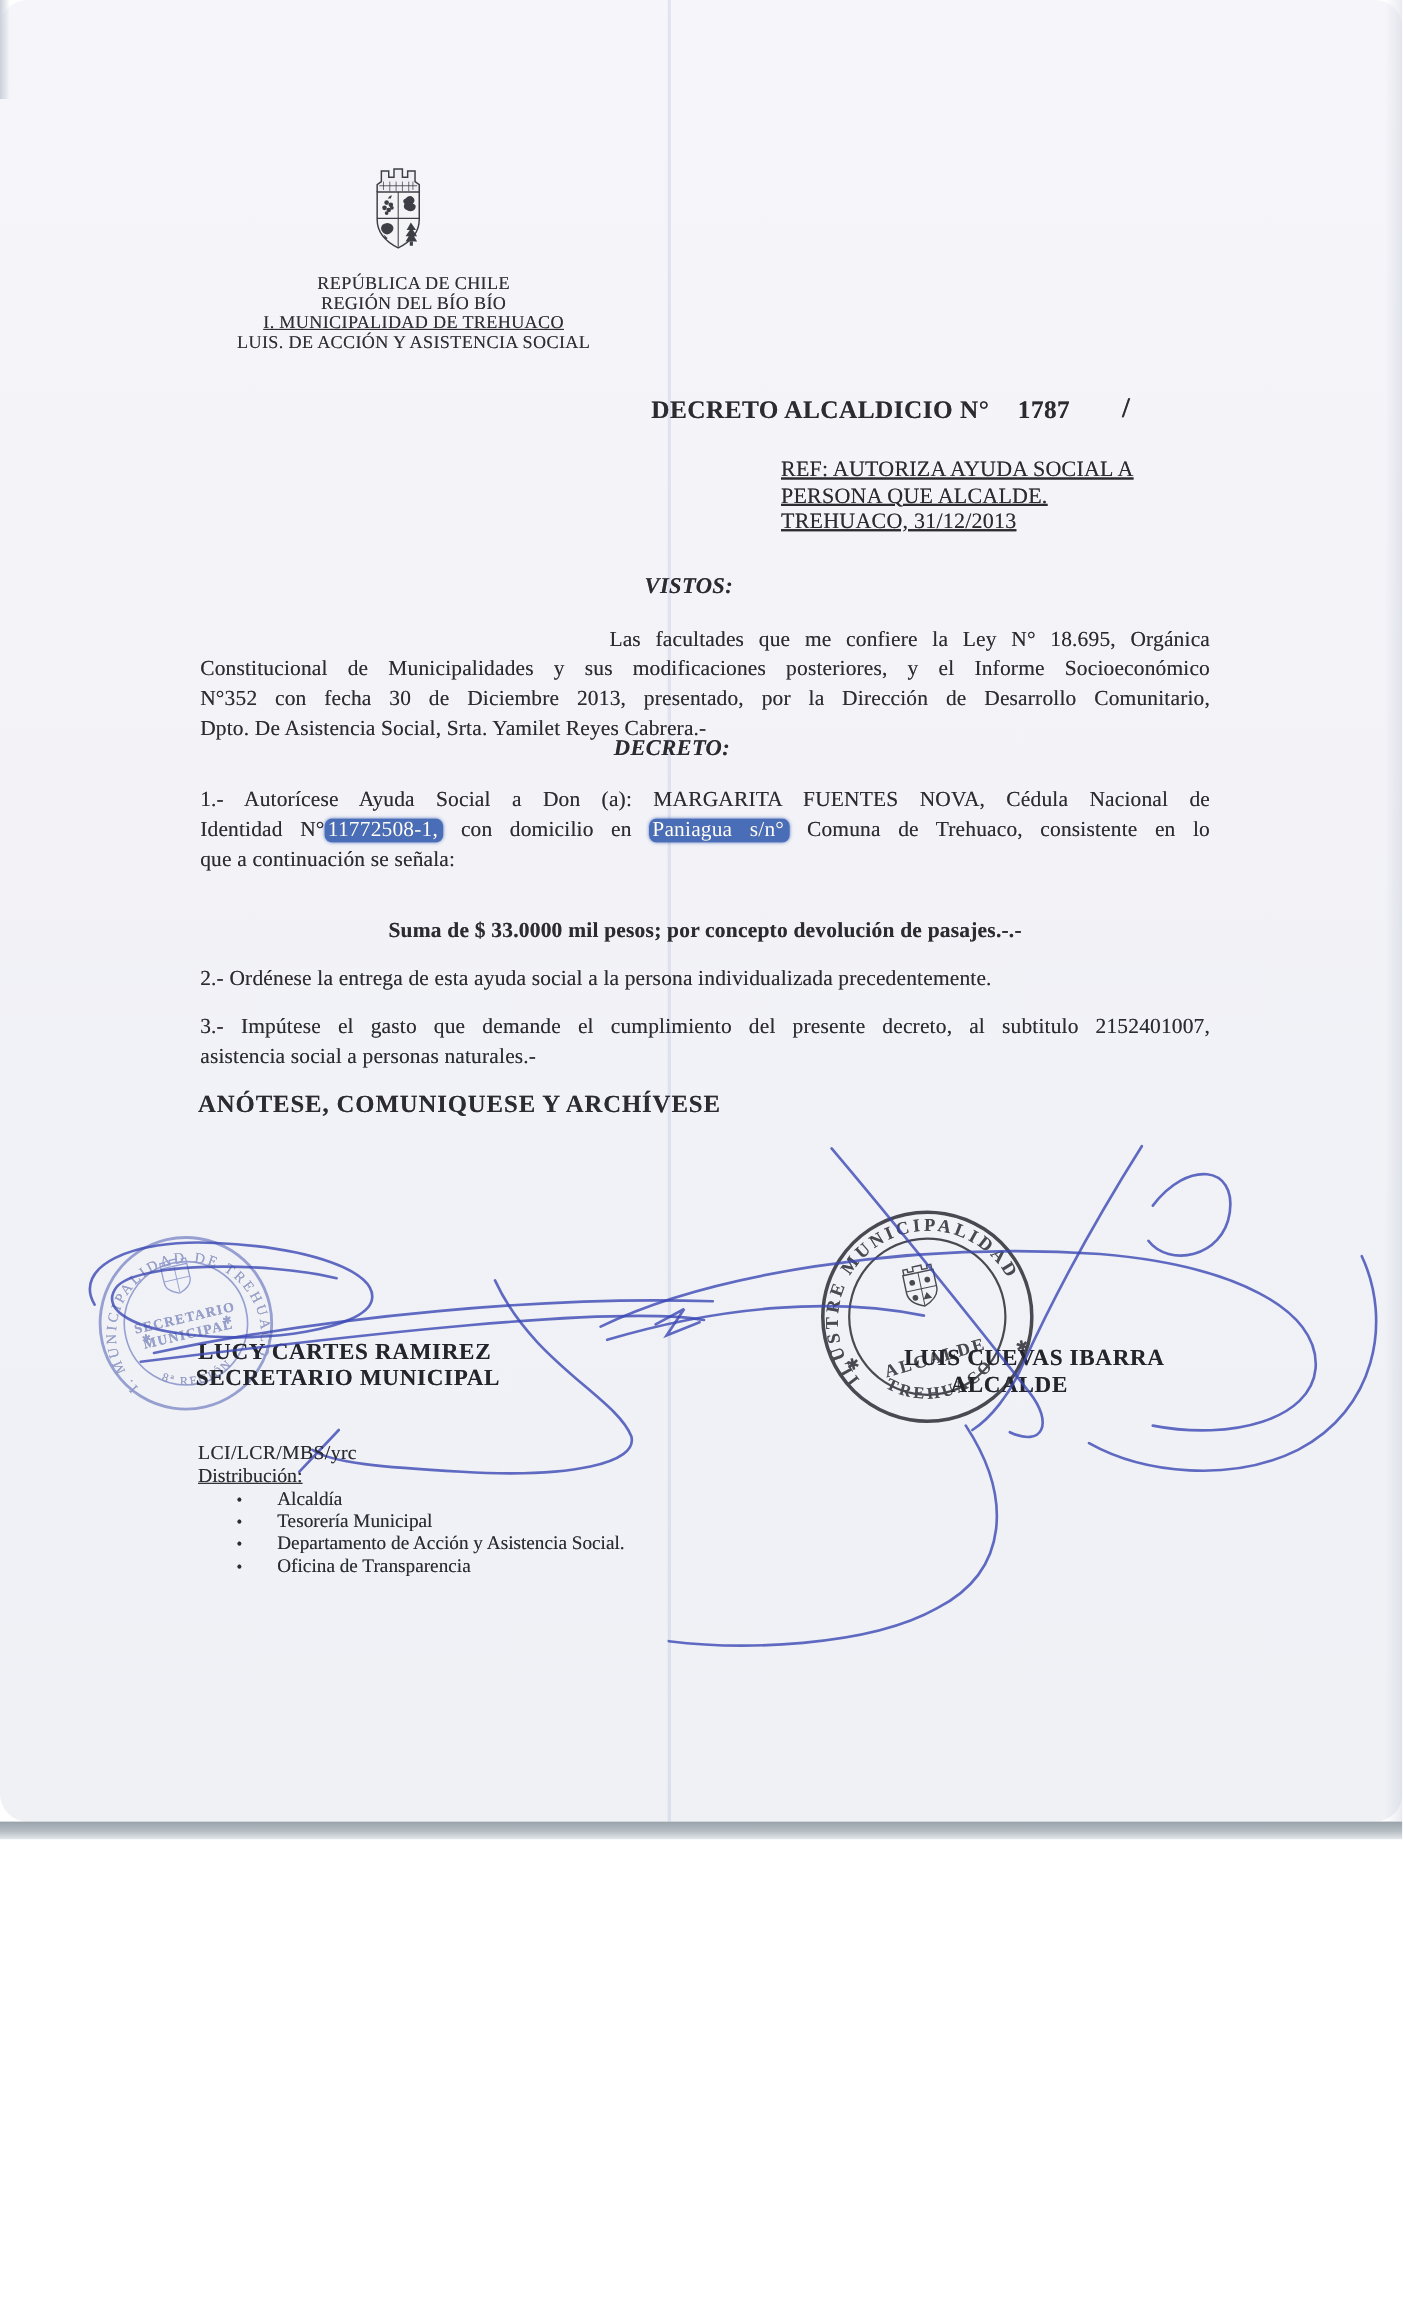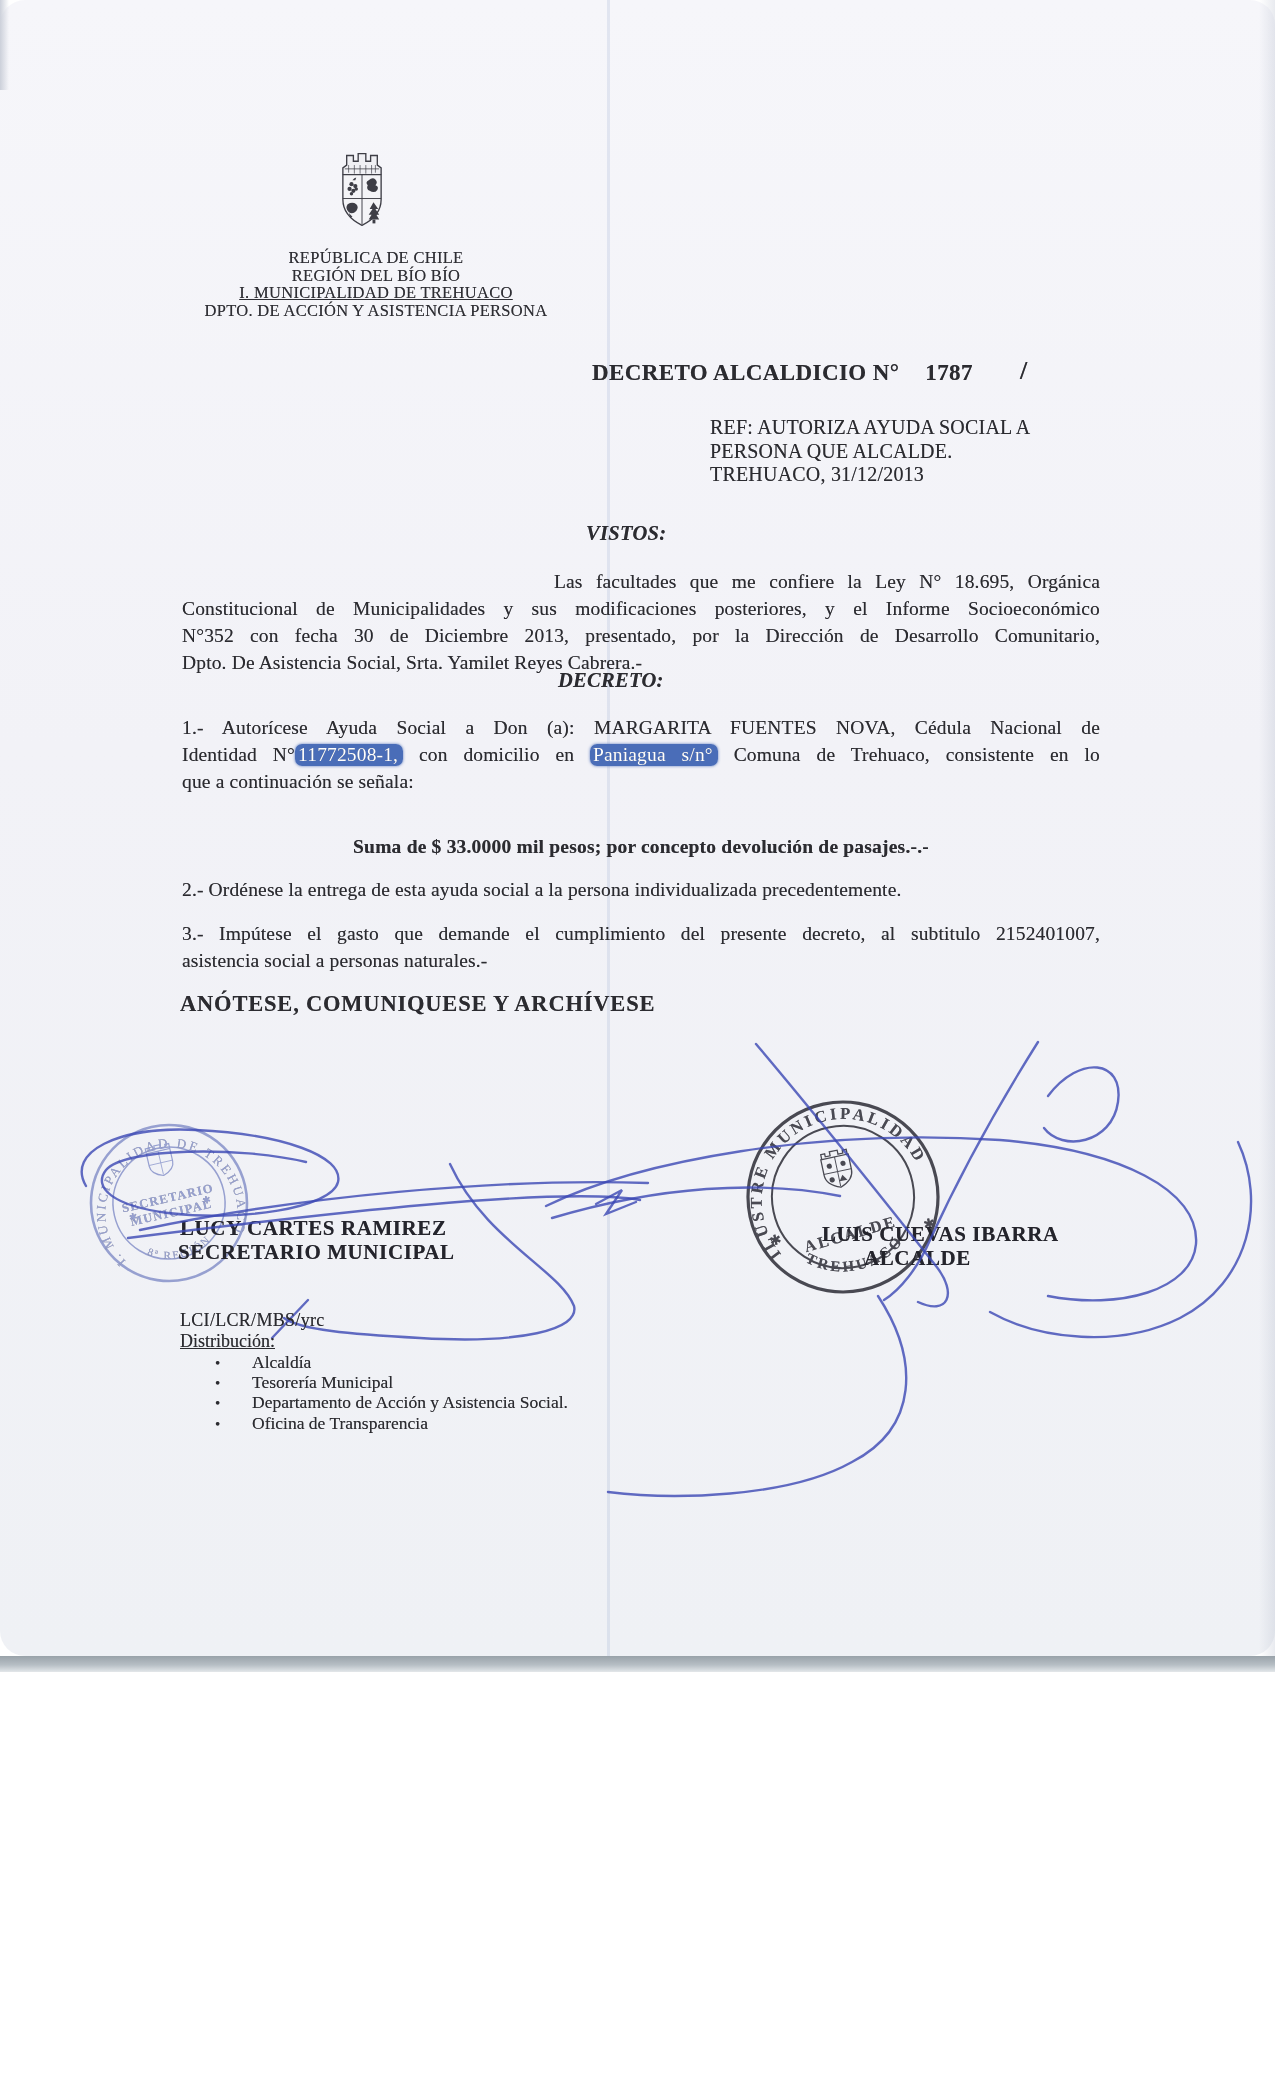--- a/index.html
+++ b/index.html
@@ -80,29 +80,29 @@
         <path d="M16,72 l4,4 l-2,1 z"></path>
         <path d="M42,61 l5,7 h-3 l4,6 h-3 l3,5 h-11 l3,-5 h-3 l4,-6 h-3 z"></path>
         <rect x="41" y="79" width="3" height="4"></rect>
       </g>
     </svg>
 
     <div class="abs hdr">
       <div>REPÚBLICA DE CHILE</div>
       <div>REGIÓN DEL BÍO BÍO</div>
       <div class="u">I. MUNICIPALIDAD DE TREHUACO</div>
-      <div>DPTO. DE ACCIÓN Y ASISTENCIA PERSONA</div>
+      <div>LUIS. DE ACCIÓN Y ASISTENCIA SOCIAL</div>
     </div>
 
     <div class="abs decree-line" style="top: 360px;">
       <span>DECRETO ALCALDICIO N°</span><span class="num">1787</span>
     </div>
     <div class="abs slash" style="left: 1020px; top: 356px;">/</div>
 
-    <div class="abs refblk" style="top: 416px;">
+    <div class="abs refblk" style="top: 416px; text-decoration: underline;">
       <div>REF: AUTORIZA AYUDA SOCIAL A</div>
       <div>PERSONA QUE ALCALDE.</div>
       <div>TREHUACO, 31/12/2013</div>
     </div>
 
     <div class="abs lbl-italic vistos-lbl" style="left: 586px; top: 522px;">VISTOS:</div>
     <div class="abs block" style="top:568px;">
       <div class="jl indent1">Las facultades que me confiere la Ley N° 18.695, Orgánica</div>
       <div class="jl">Constitucional de Municipalidades y sus modificaciones posteriores, y el Informe Socioeconómico</div>
       <div class="jl">N°352 con fecha 30 de Diciembre 2013, presentado, por la Dirección de Desarrollo Comunitario,</div>

